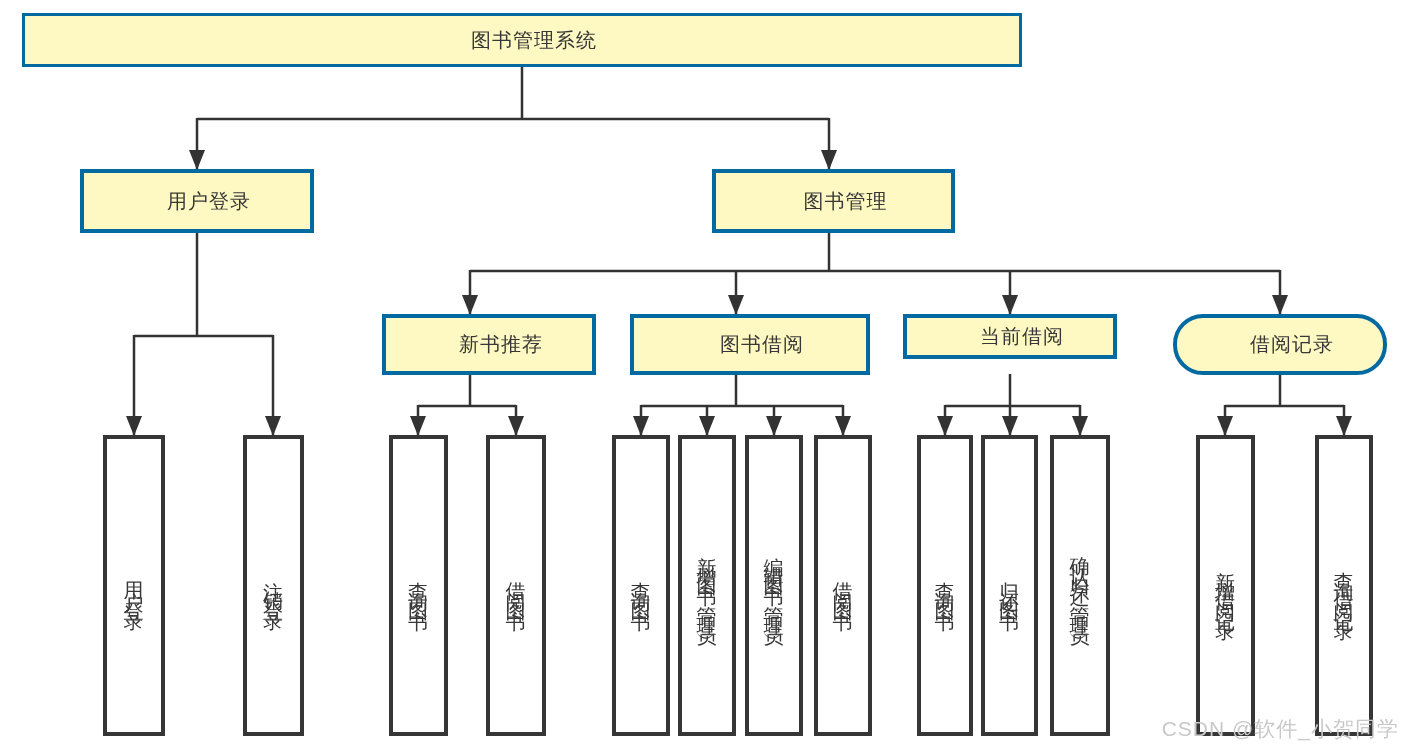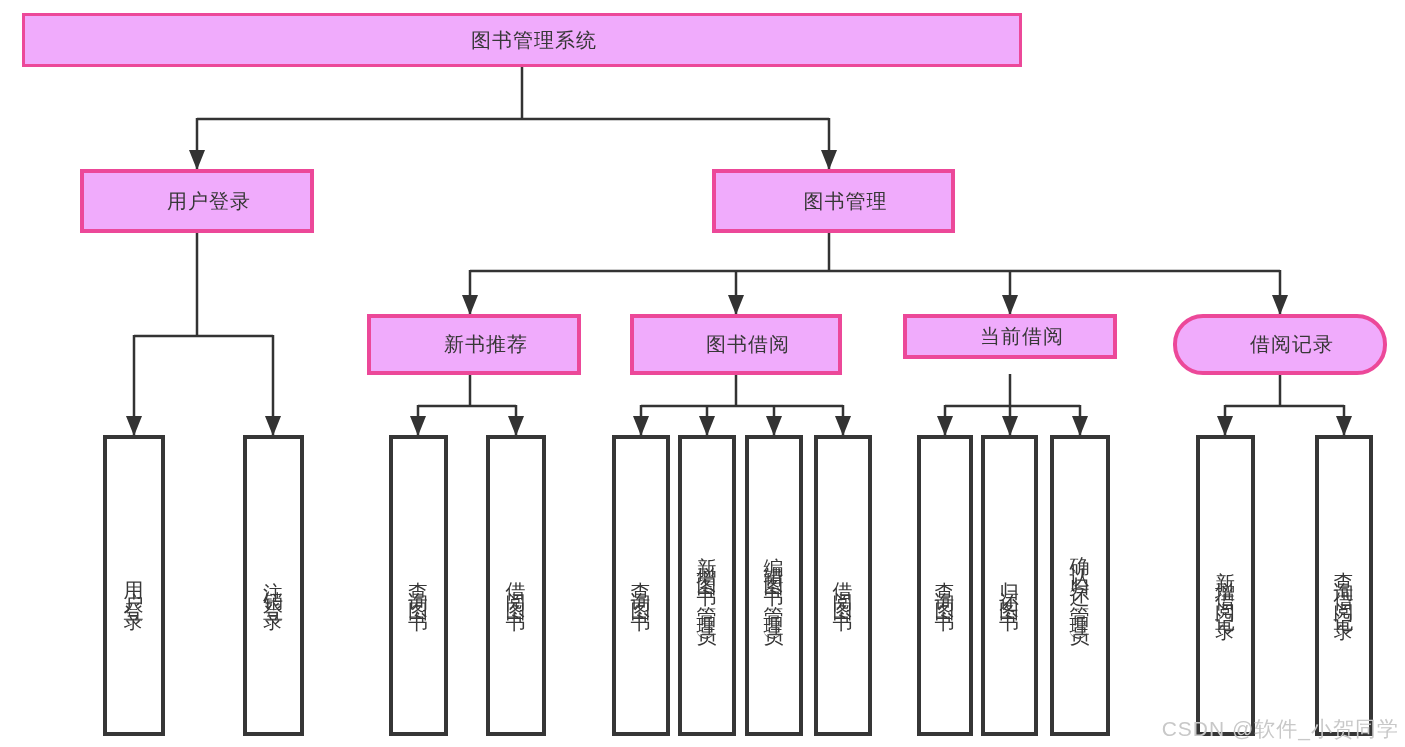--- a/index.html
+++ b/index.html
@@ -16,22 +16,22 @@
     overflow: hidden;
   }
   .connectors {
     position: absolute;
     left: 0; top: 0;
     width: 1405px; height: 747px;
   }
   .node {
     position: absolute;
     box-sizing: border-box;
-    background: #f0abfc;
-    border: 4px solid #ec4899;
+    background: #fef9c3;
+    border: 4px solid #0369a1;
     display: flex;
     align-items: center;
     justify-content: center;
     font-size: 20px;
     color: #373737;
     letter-spacing: 1px;
     white-space: nowrap;
     padding-left: 24px;
   }
   .node.root {
@@ -121,22 +121,22 @@
       <line x1="1225" y1="405" x2="1225" y2="435" marker-end="url(#ah)"></line>
       <line x1="1344" y1="405" x2="1344" y2="435" marker-end="url(#ah)"></line>
     </g>
   </svg>
 
   <div class="node root" style="left:22px; top:13px; width:1000px; height:54px;">图书管理系统</div>
 
   <div class="node" style="left:80px; top:169px; width:234px; height:64px;">用户登录</div>
   <div class="node" style="left:712px; top:169px; width:243px; height:64px;">图书管理</div>
 
-  <div class="node" style="left:367px; top:314px; width:214px; height:61px;">新书推荐</div>
-  <div class="node" style="left:630px; top:314px; width:212px; height:61px;">图书借阅</div>
+  <div class="node" style="left:382px; top:314px; width:214px; height:61px;">新书推荐</div>
+  <div class="node" style="left:630px; top:314px; width:240px; height:61px;">图书借阅</div>
   <div class="node" style="left:903px; top:314px; width:214px; height:45px;text-align:center;">当前借阅</div>
   <div class="node" style="left:1173px; top:314px; width:214px; height:61px;border-radius:30px;">借阅记录</div>
 
   <div class="leaf" style="left:103px; width:62px;">
     <span class="vtext">用户登录</span>
   </div>
   <div class="leaf" style="left:243px; width:61px;">
     <span class="vtext">注销登录</span>
   </div>
 

